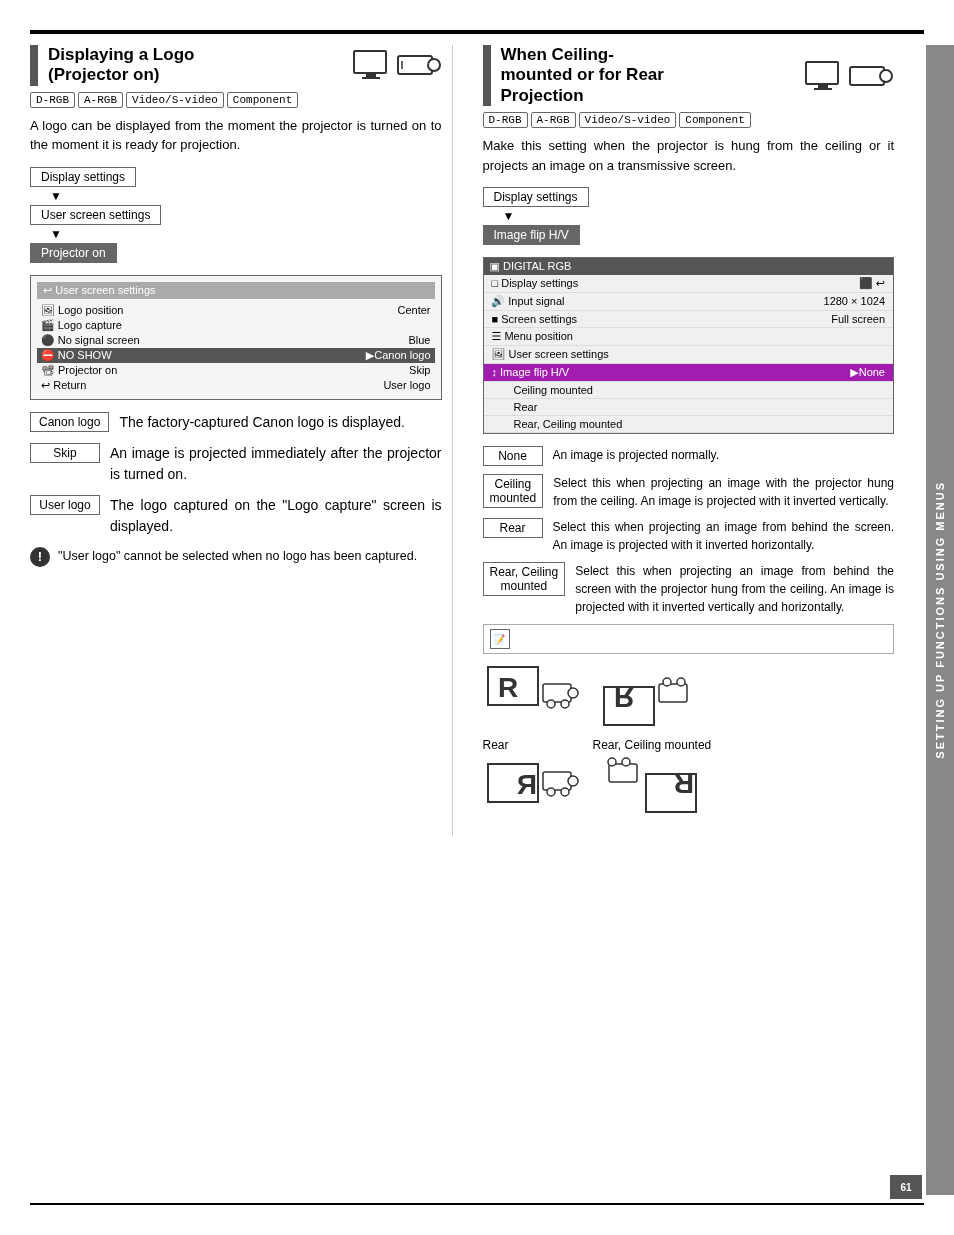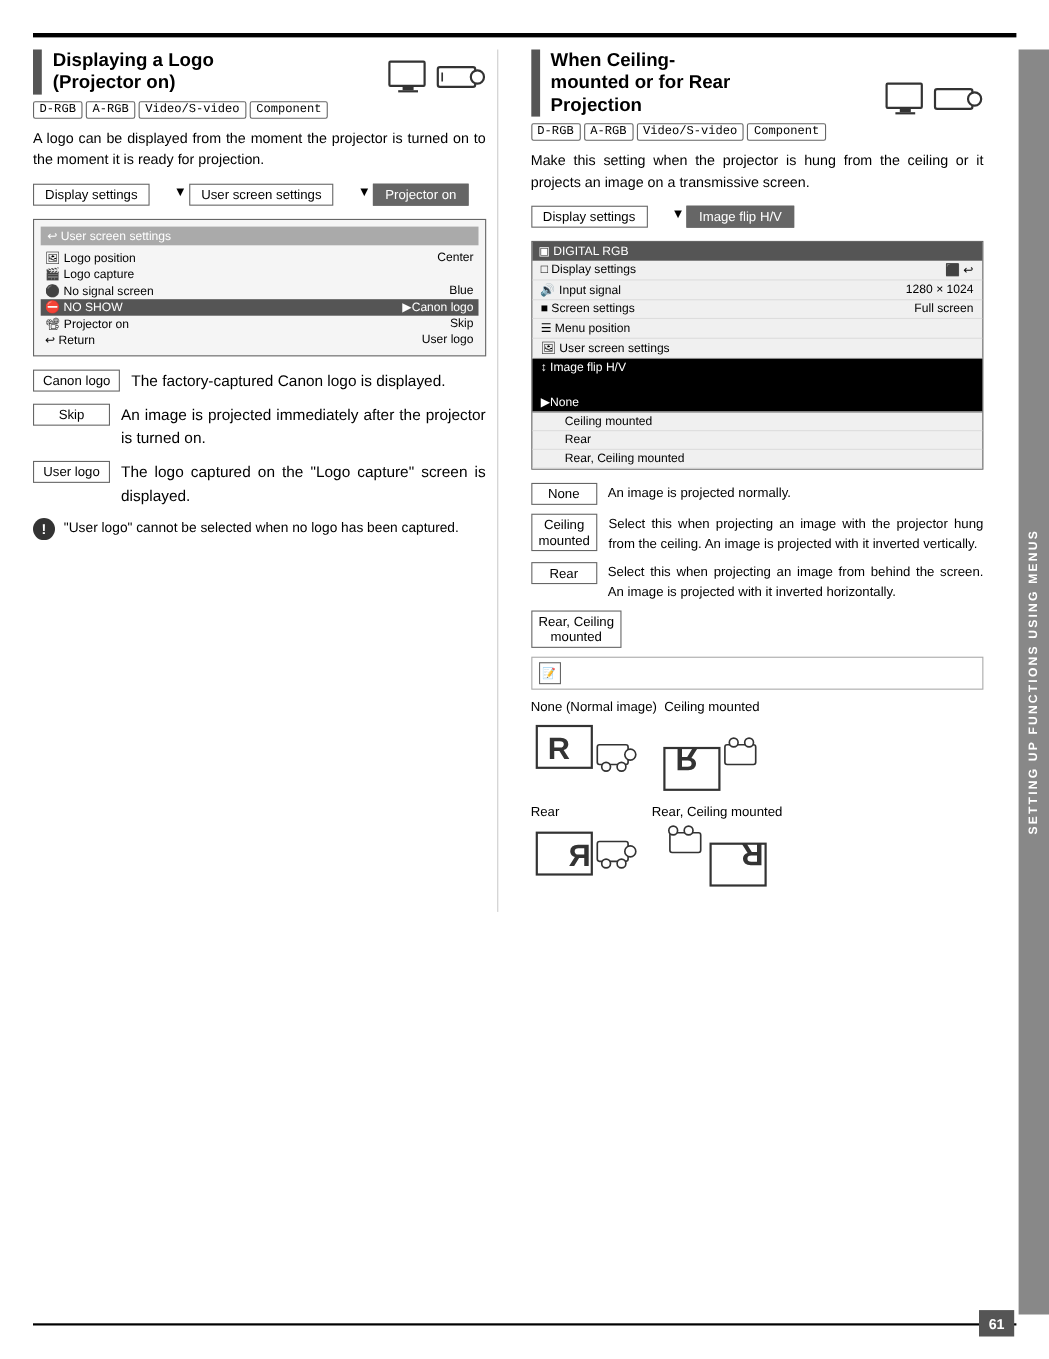--- a/index.html
+++ b/index.html
@@ -36,21 +36,21 @@
       flex: 1;
       padding-right: 10px;
       border-right: 1px solid #ccc;
     }
     .right-col {
       flex: 1;
       padding-left: 10px;
     }
     .section-header {
       display: flex;
-      align-items: flex-end;
+      align-items: center;
       gap: 10px;
       margin-bottom: 6px;
     }
     .section-title {
       font-size: 17px;
       font-weight: bold;
       line-height: 1.2;
     }
     .projector-icons {
       display: flex;
@@ -72,21 +72,21 @@
       font-family: Liberation Mono, monospace;
     }
     .body-text {
       font-size: 13px;
       line-height: 1.5;
       text-align: justify;
       margin-bottom: 12px;
     }
     .nav-flow {
       display: flex;
-      flex-direction: row;
+      flex-direction: column;
       align-items: flex-start;
       gap: 2px;
       margin-bottom: 12px;
     }
     .nav-box {
       border: 1px solid #666;
       padding: 2px 10px;
       font-size: 12px;
       background: #fff;
     }
@@ -184,23 +184,22 @@
       justify-content: space-between;
     }
     .screen-row {
       display: flex;
       justify-content: space-between;
       padding: 2px 8px;
       border-bottom: 1px solid #ddd;
       gap: 19px;
     }
     .screen-row.highlight {
-      background: #000000;
-      color: #fff;
-      flex-direction: column;
+      background: #a21caf;
+      color: #fff;
     }
     .screen-row.sub-option {
       padding-left: 30px;
     }
     .desc-table {
       margin-bottom: 8px;
     }
     .desc-row {
       display: flex;
       gap: 10px;
@@ -271,30 +270,30 @@
       font-size: 11px;
       font-weight: bold;
       letter-spacing: 2px;
       writing-mode: vertical-rl;
       text-orientation: mixed;
       transform: rotate(180deg);
       white-space: nowrap;
     }
     .page-num-box {
       position: absolute;
-      bottom: 20px;
+      bottom: 36px;
       right: 32px;
       background: #555;
       color: #fff;
       width: 32px;
       height: 24px;
       display: flex;
       align-items: center;
       justify-content: center;
-      font-size: 13px;
+      font-size: 10px;
       font-weight: bold;
     }
     .content-area {
       position: absolute;
       top: 45px;
       left: 30px;
       right: 60px;
       bottom: 40px;
     }
   </style>
@@ -487,28 +486,28 @@
         <div class="desc-row">
           <div class="desc-tag two-line">Ceiling<br>mounted</div>
           <div class="desc-text">Select this when projecting an image with the projector hung from the ceiling. An image is projected with it inverted vertically.</div>
         </div>
         <div class="desc-row">
           <div class="desc-tag">Rear</div>
           <div class="desc-text">Select this when projecting an image from behind the screen. An image is projected with it inverted horizontally.</div>
         </div>
         <div class="desc-row">
           <div class="desc-tag two-line">Rear, Ceiling<br>mounted</div>
+          <div class="desc-text">Select this when projecting an image from behind the screen with the projector hung from the ceiling. An image is projected with it inverted vertically and horizontally.</div>
         </div>
       </div>
 
       <div class="note-box">
         <div class="note-box-icon">📝</div>
       </div>
 
-      <div style="font-size:12px;margin-bottom:6px;">None (Normal image)&nbsp;&nbsp;Ceiling mounted</div>
 
       <div class="diagrams-row">
 
         <div class="diagram-block">
           <svg width="100" height="68">
 
             <rect x="5" y="5" width="50" height="38" fill="white" stroke="#333" stroke-width="2"></rect>
 
             <text x="15" y="35" font-size="28" font-weight="bold" fill="#333">R</text>
 

